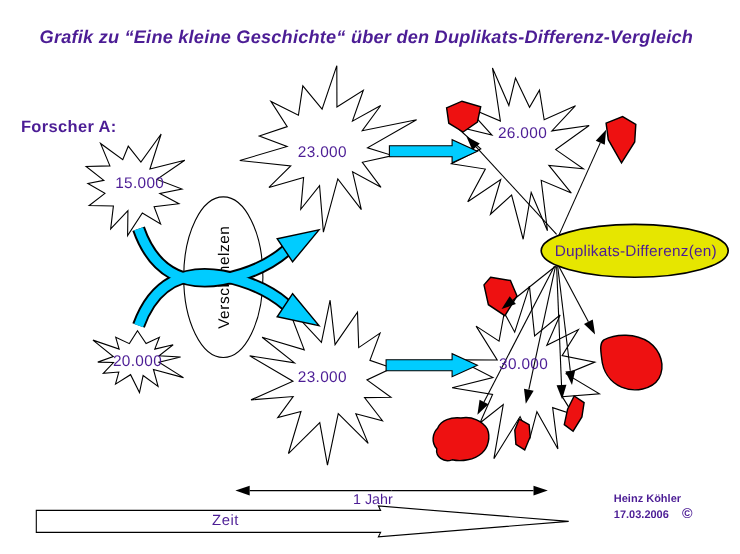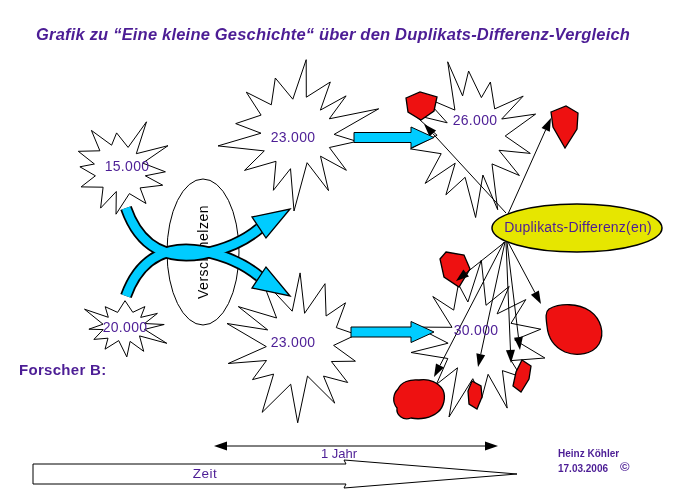--- a/index.html
+++ b/index.html
@@ -118,21 +118,21 @@
       <path class="curve-over" d="M 126,296 C 140,257 168,245 202,251 C 228,256 246,265 260,277" stroke="#00CCFF"></path>
       <polygon class="curve-head" points="290,209 266,238 252,217" fill="#00CCFF"></polygon>
       <polygon class="curve-head" points="290,296 266,267 252,288" fill="#00CCFF"></polygon>
     </g>
 
     <path class="time-shape" d="M 33,464 L 346,464 L 344,460 L 517,474 L 344,488 L 346,484 L 33,484 Z"></path>
   </svg>
 
   <div class="lbl title" style="left:36px;top:25px;">Grafik zu “Eine kleine Geschichte“ über den Duplikats-Differenz-Vergleich</div>
 
-  <div class="lbl researcher" style="left:19px;top:362px;">Forscher B:</div>
+  <div class="lbl researcher" style="left:19px;top:108px;">Forscher A:</div>
 
   <div class="lbl starval ctr" style="left:117px;top:167px;margin-left:10px;">15.000</div>
   <div class="lbl starval ctr" style="left:293px;top:138px;">23.000</div>
   <div class="lbl starval ctr" style="left:475px;top:121px;">26.000</div>
   <div class="lbl starval ctr" style="left:125px;top:328px;">20.000</div>
   <div class="lbl starval ctr" style="left:293px;top:343px;">23.000</div>
   <div class="lbl starval ctr" style="left:476px;top:331px;">30.000</div>
 
   <div class="lbl dupl ctr" style="left:578px;top:228px;">Duplikats-Differenz(en)</div>
 

